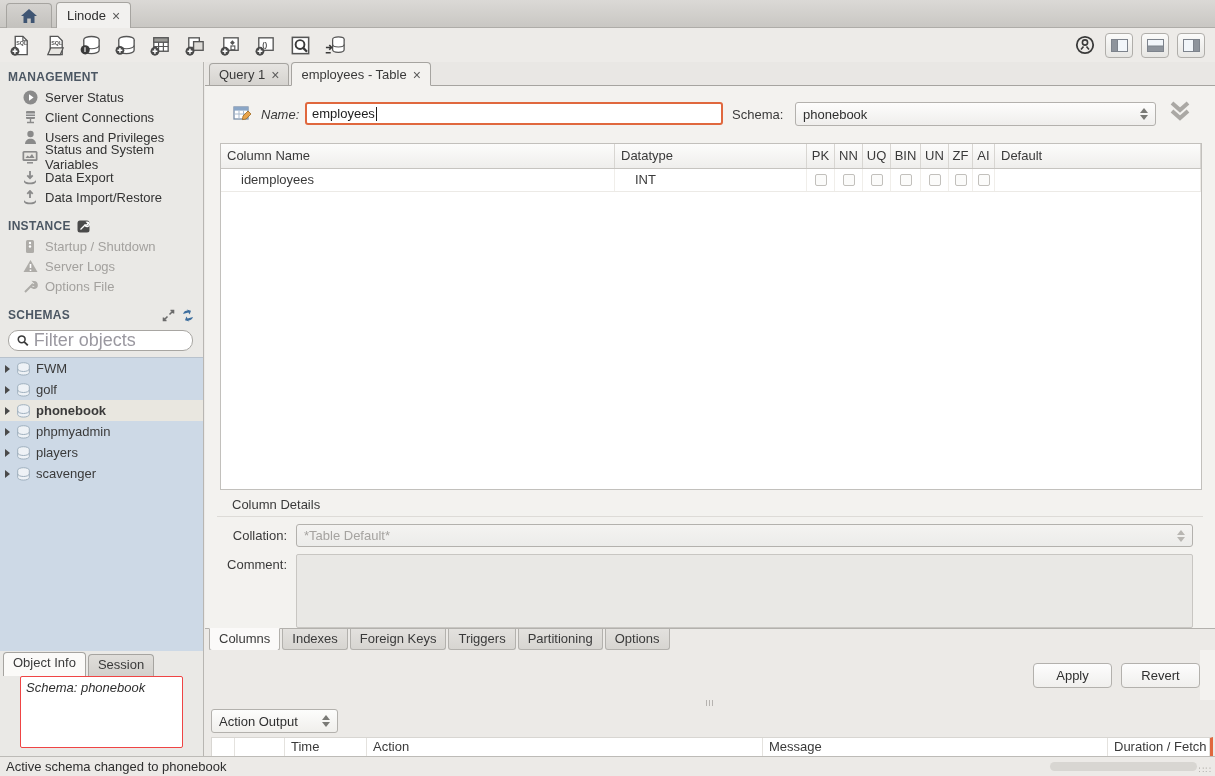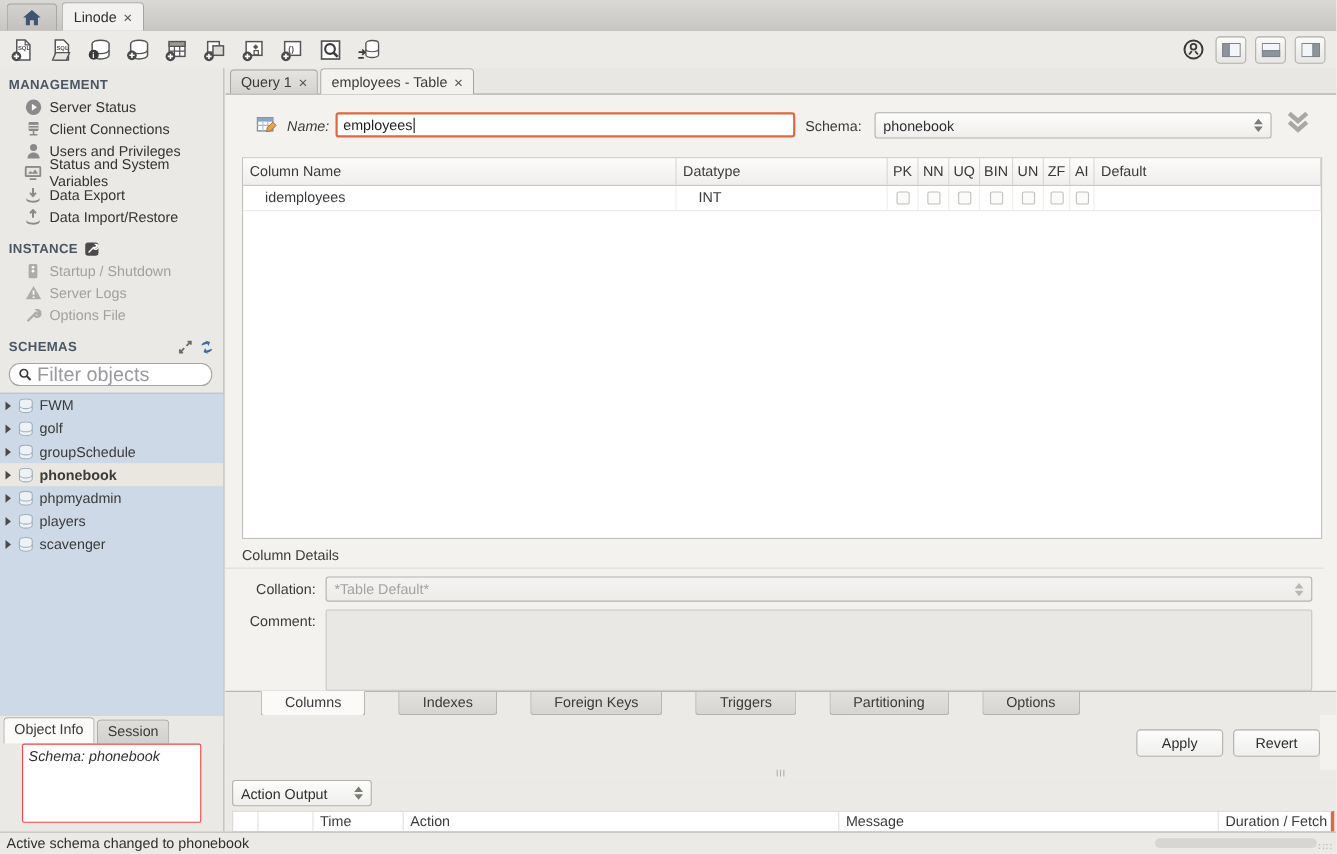--- a/index.html
+++ b/index.html
@@ -134,32 +134,32 @@
   }
   .grid-head { background:linear-gradient(#fcfcfb,#efeeec); border-bottom:1px solid #c6c4c0; height:25px; }
   .grid-head > div { line-height:24px; padding-left:6px; border-right:1px solid #d8d6d2; color:#3a3a3a; overflow:hidden; white-space:nowrap; }
   .grid-head > div.fl { padding-left:0; text-align:center; }
   .grid-data { height:23px; border-bottom:1px solid #eceae6; }
   .grid-data > div { line-height:22px; padding-left:20px; border-right:1px solid #f0eeea; overflow:hidden; white-space:nowrap; }
   .grid-data > div.fl { display:flex; align-items:center; justify-content:center; padding-left:0; }
   .cbx { width:12px; height:12px; border:1px solid #c2c0bc; border-radius:2px; background:#fbfbfa; }
 
   .details { position:absolute; left:0; right:12px; top:428px; height:138px; }
-  .details-title { padding:7px 0 4px 15px; border-bottom:1px solid #dddbd7; color:#3a3a3a; }
+  .details-title { padding:7px 0 4px 15px; border-bottom:1px solid #dddbd7; color:#3a3a3a;margin-left:12px; }
   .det-row { display:flex; align-items:center; margin-top:7px; }
   .det-label { width:82px; text-align:right; margin-right:9px; color:#3a3a3a; }
   .sel.disabled { background:linear-gradient(#f4f3f1,#ececea); color:#a5a3a0; height:23px; flex:1; margin-right:10px; }
   .comment-row { display:flex; align-items:flex-start; margin-top:7px; }
   .comment-box { flex:1; height:74px; background:#e9e8e5; border:1px solid #c8c6c2; margin-right:10px; border-radius:2px; }
 
   .bottom-tabs { position:absolute; left:0; right:0; top:566px; height:22px; border-top:1px solid #b3b1ad; display:flex; padding-left:4px; background:#eceae7; }
   .btab {
-    height:21px; line-height:19px; padding:0 21px; margin-right:2px; margin-top:0;
+    height:21px; line-height:19px; padding:0 9px; margin-right:2px; margin-top:0;
     border:1px solid #b3b1ad; border-top:none; font-size:13px; color:#3a3a3a;
-    background:linear-gradient(#e3e1de,#d7d5d1); border-radius:0 0 3px 3px;margin-left:28px;
+    background:linear-gradient(#e3e1de,#d7d5d1); border-radius:0 0 3px 3px;
   }
   .btab.active { background:#fbfaf9; margin-top:-1px; height:23px; border-top:1px solid #fbfaf9; border-radius:0 0 3px 3px; }
 
   .btn-row { position:absolute; left:0; right:15px; top:588px; height:50px; display:flex; justify-content:flex-end; align-items:center; gap:9px; background:#eceae7; }
   .btn {
     min-width:79px; height:25px; padding:0 14px;
     border:1px solid #b3b1ad; border-radius:4px;
     background:linear-gradient(#fdfdfd,#f0efed);
     display:flex; align-items:center; justify-content:center; color:#2f2f2f;
   }
@@ -446,29 +446,20 @@
       <span>FWM</span>
     </div>
     <div class="tree-row">
       <span class="tri"></span>
       <svg width="15" height="14" viewBox="0 0 15 14">
           <ellipse cx="7.5" cy="3.3" rx="5.8" ry="2.6" fill="#eef2f6" stroke="#9fb0be"></ellipse>
           <path d="M1.7 3.3v7.2c0 1.4 2.6 2.6 5.8 2.6s5.8-1.2 5.8-2.6V3.3" fill="#eef2f6" stroke="#9fb0be"></path>
           <path d="M1.7 6.9c0 1.4 2.6 2.6 5.8 2.6s5.8-1.2 5.8-2.6" fill="none" stroke="#9fb0be"></path>
         </svg>
       <span>golf</span>
-    </div>
-    <div class="tree-row">
-      <span class="tri"></span>
-      <svg width="15" height="14" viewBox="0 0 15 14">
-          <ellipse cx="7.5" cy="3.3" rx="5.8" ry="2.6" fill="#eef2f6" stroke="#9fb0be"></ellipse>
-          <path d="M1.7 3.3v7.2c0 1.4 2.6 2.6 5.8 2.6s5.8-1.2 5.8-2.6V3.3" fill="#eef2f6" stroke="#9fb0be"></path>
-          <path d="M1.7 6.9c0 1.4 2.6 2.6 5.8 2.6s5.8-1.2 5.8-2.6" fill="none" stroke="#9fb0be"></path>
-        </svg>
-      <span>groupSchedule</span>
     </div>
     <div class="tree-row selected">
       <span class="tri"></span>
       <svg width="15" height="14" viewBox="0 0 15 14">
           <ellipse cx="7.5" cy="3.3" rx="5.8" ry="2.6" fill="#eef2f6" stroke="#9fb0be"></ellipse>
           <path d="M1.7 3.3v7.2c0 1.4 2.6 2.6 5.8 2.6s5.8-1.2 5.8-2.6V3.3" fill="#eef2f6" stroke="#9fb0be"></path>
           <path d="M1.7 6.9c0 1.4 2.6 2.6 5.8 2.6s5.8-1.2 5.8-2.6" fill="none" stroke="#9fb0be"></path>
         </svg>
       <span>phonebook</span>
     </div>

